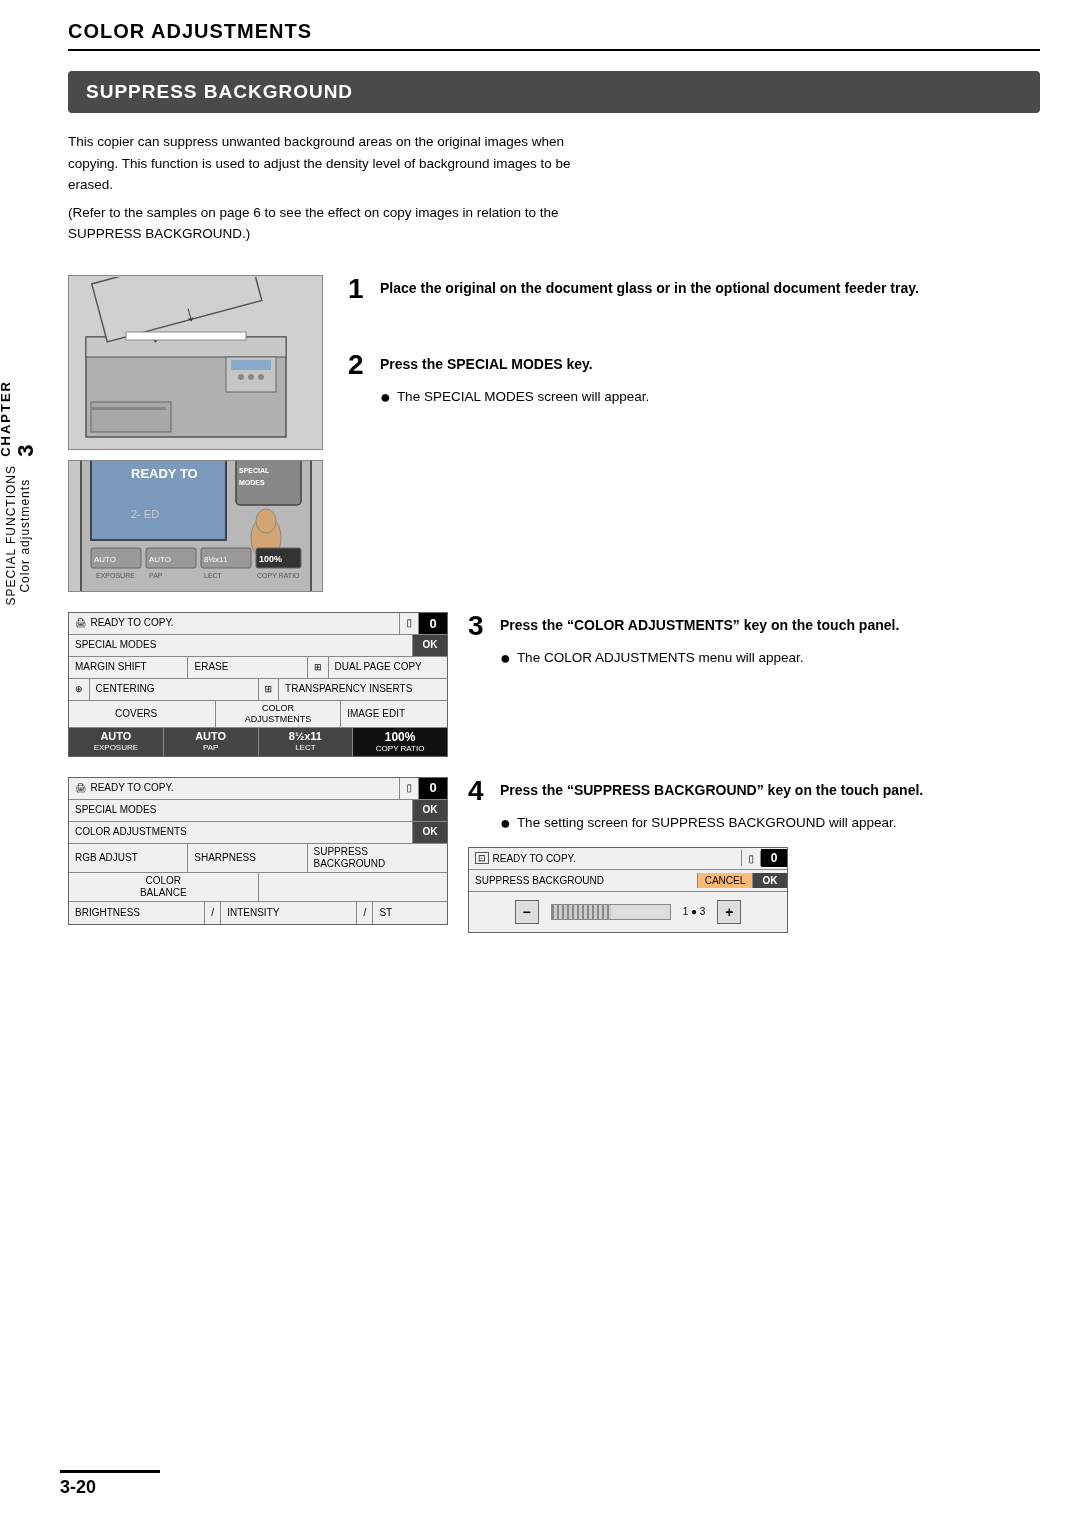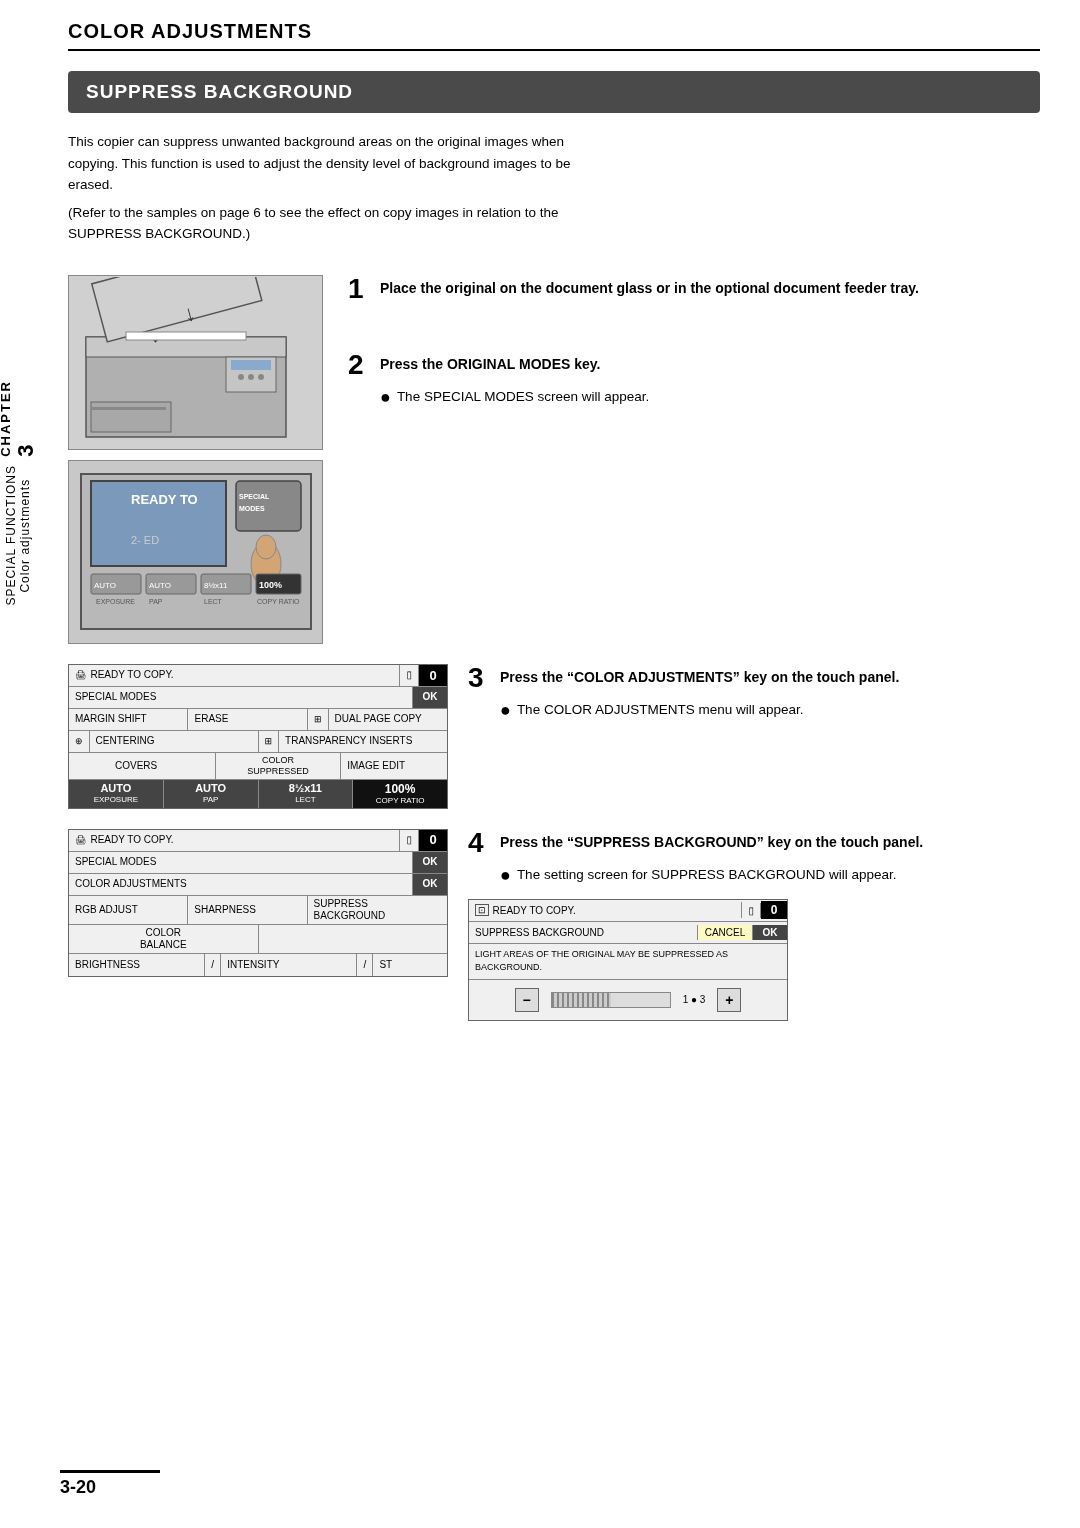--- a/index.html
+++ b/index.html
@@ -108,21 +108,21 @@
       overflow: hidden;
       position: relative;
     }
 
     .step-image-box.scanner-img {
       height: 175px;
       background: #d0d0d0;
     }
 
     .step-image-box.panel-img {
-      height: 184px;
+      height: 132px;
       background: #c8c8c8;
     }
 
     .step-content {
       flex: 1;
     }
 
     .step-number-title {
       display: flex;
       align-items: flex-start;
@@ -378,21 +378,21 @@
             <div class="step-number-title">
               <span class="step-number">1</span>
               <span class="step-title">Place the original on the document glass or in the optional document feeder tray.</span>
             </div>
           </div>
         </div>
 
         <div>
           <div class="step-number-title">
             <span class="step-number">2</span>
-            <span class="step-title">Press the ORIGINAL MODES key.</span>
+            <span class="step-title">Press the SPECIAL MODES key.</span>
           </div>
           <div class="step-bullet">
             <span class="bullet-dot">●</span>
             <span>The SPECIAL MODES screen will appear.</span>
           </div>
         </div>
       </div>
     </div>
 
     <div style="display:flex; gap:20px; align-items:flex-start; margin-bottom:20px;">
@@ -426,21 +426,21 @@
             <div class="fp-cell" style="min-width:20px; justify-content:center; font-size:9px;">⊕</div>
             <div class="fp-cell" style="flex:1;">CENTERING</div>
             <div class="fp-cell" style="min-width:20px; justify-content:center; font-size:9px;">⊞</div>
             <div class="fp-cell" style="flex:1;">TRANSPARENCY INSERTS</div>
           </div>
 
           <div class="fp-row">
             <div class="fp-cell" style="flex:1;margin-left:40px;">COVERS</div>
             <div class="fp-cell" style="flex:1.2; flex-direction:column; align-items:center; justify-content:center; font-size:9px;">
               <span>COLOR</span>
-                <span>SUPPRESSED</span>
+                <span>ADJUSTMENTS</span>
             </div>
             <div class="fp-cell" style="flex:1;">IMAGE EDIT</div>
           </div>
 
           <div class="fp-row">
             <div class="fp-cell" style="flex:1; flex-direction:column; align-items:center; background:#444; color:#fff;">
               <span style="font-weight:bold; font-size:11px;">AUTO</span>
               <span style="font-size:8px;">EXPOSURE</span>
             </div>
             <div class="fp-cell" style="flex:1; flex-direction:column; align-items:center; background:#444; color:#fff;">
@@ -537,29 +537,24 @@
             <div class="sp-cell grow">
               <span style="font-size:9px; margin-right:4px; border:1px solid #555; padding:0 2px;">⊡</span>
               <span>READY TO COPY.</span>
             </div>
             <div class="sp-cell" style="min-width:18px; justify-content:center;">▯</div>
             <div class="sp-cell" style="background:#000; color:#fff; min-width:26px; justify-content:center; font-weight:bold; font-size:12px;">0</div>
           </div>
 
           <div class="sp-row">
             <div class="sp-cell grow">SUPPRESS BACKGROUND</div>
-            <div class="sp-cell" style="background:#fef9c3; min-width:55px; justify-content:center; font-size:10px;">CANCEL</div>
+            <div class="sp-cell" style="background:#fdba74; min-width:55px; justify-content:center; font-size:10px;">CANCEL</div>
             <div class="sp-cell" style="background:#444; color:#fff; min-width:34px; justify-content:center; font-weight:bold; font-size:10px;">OK</div>
           </div>
 
-          <div class="sp-row">
-            <div class="sp-cell grow" style="flex-direction:column; align-items:flex-start; padding:4px 6px; font-size:9px; line-height:1.5;">
-              <span>LIGHT AREAS OF THE ORIGINAL MAY BE SUPPRESSED AS BACKGROUND.</span>
-            </div>
-          </div>
 
           <div class="sp-row" style="border-bottom:none;">
             <div style="display:flex; align-items:center; justify-content:center; gap:12px; padding:8px; width:100%;">
               <div class="slider-btn">−</div>
               <div class="slider-track">
                 <div class="slider-fill" style="width:50%;"></div>
               </div>
               <div class="slider-value">1 ● 3</div>
               <div class="slider-btn">+</div>
             </div>

